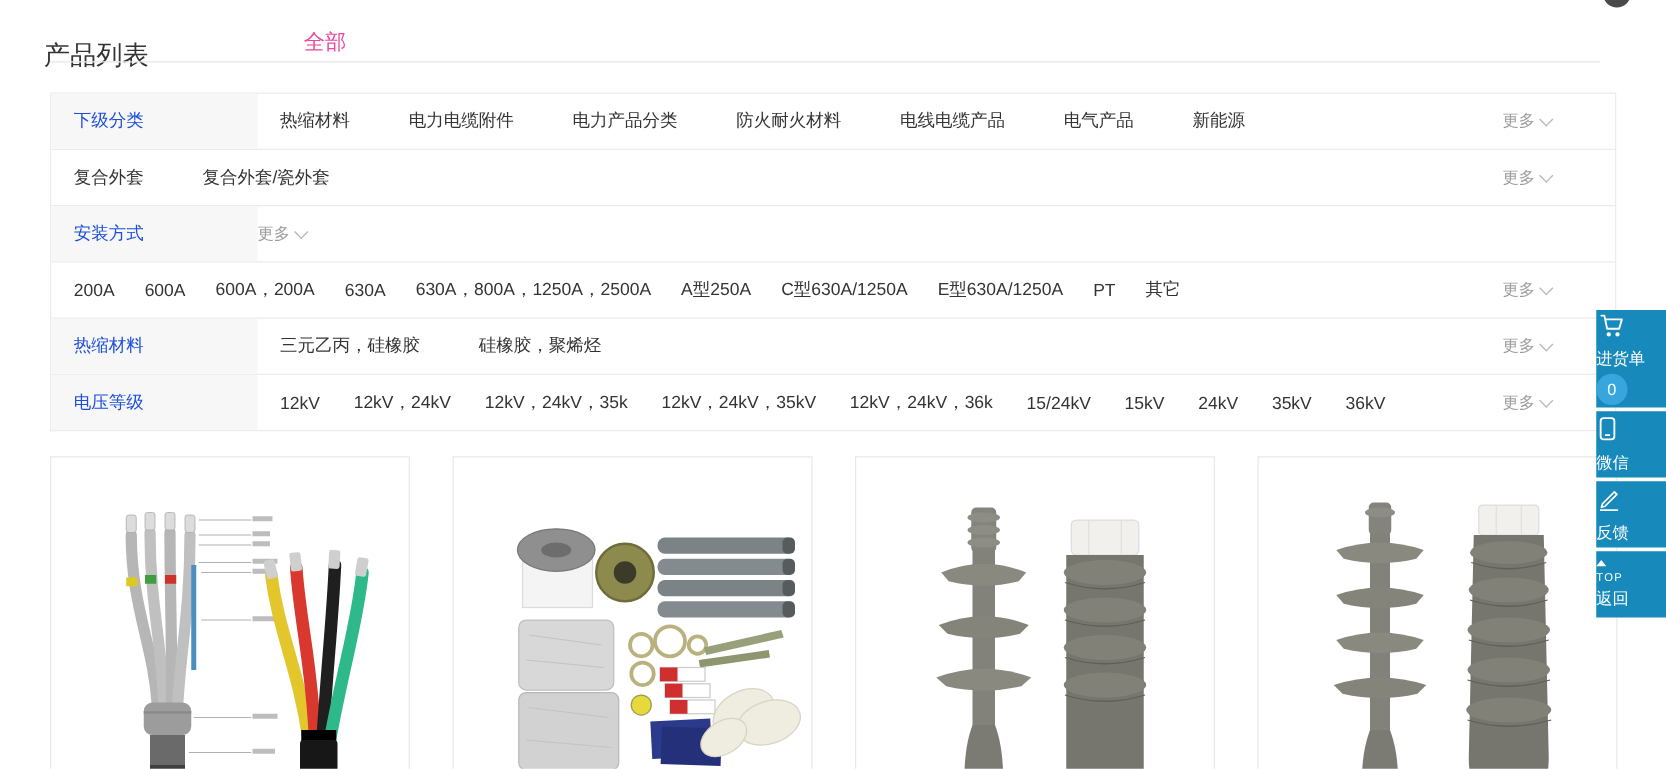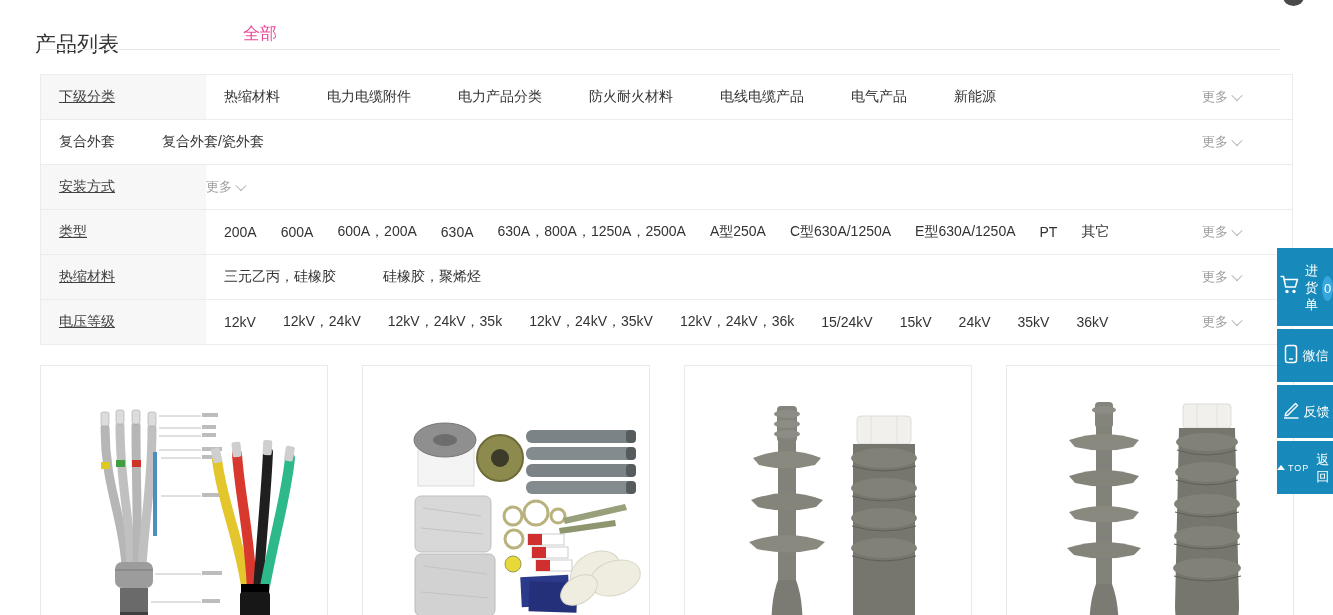--- a/index.html
+++ b/index.html
@@ -10,36 +10,36 @@
   }
   
   .page-title{position:absolute;left:35px;top:30px;font-size:21px;color:#333;font-weight:500;}
   .tab-all{position:absolute;left:243px;top:22px;font-size:17px;color:#ec4899;cursor:pointer;}
   .header-divider{position:absolute;left:40px;top:49px;width:1240px;height:1px;background:#e8e8e8;}
   .avatar-cut{position:absolute;left:1283px;top:-13px;width:21px;height:19px;border-radius:50%;background:#4a4a4a;}
   
   .filter-table{position:absolute;left:40px;top:74px;width:1253px;border:1px solid #ececec;box-sizing:border-box;background:#fff;}
   .frow{display:flex;height:44px;border-bottom:1px solid #ececec;align-items:stretch;}
   .frow:last-child{border-bottom:none;}
-  .flabel{width:165px;flex:0 0 165px;background:#f7f7f7;color:#404040;font-size:14px;
-          display:flex;align-items:center;padding-left:18px;box-sizing:border-box;text-decoration:underline;}
+  .flabel{width:165px;flex:0 0 165px;background:#f7f7f7;color:#1d4ed8;font-size:14px;
+          display:flex;align-items:center;padding-left:18px;box-sizing:border-box;}
   .fopts{flex:1;display:flex;align-items:center;gap:47px;padding-left:18px;font-size:14px;color:#333;overflow:hidden;white-space:nowrap;}
   .fopt{cursor:pointer;}
   .fmore{flex:0 0 72px;display:flex;align-items:center;justify-content:flex-start;padding-right:18px;
          color:#9c9c9c;font-size:13px;cursor:pointer;gap:5px;}
   .chev{width:7px;height:7px;border-right:1px solid #b5b5b5;border-bottom:1px solid #b5b5b5;
         transform:rotate(45deg) translate(-1px,-1px);display:inline-block;}
   
   .cards{position:absolute;left:40px;top:365px;display:flex;gap:34px;}
   .card{width:288px;height:280px;background:#fff;border:1px solid #e9e9e9;box-sizing:border-box;cursor:pointer;overflow:hidden;}
   .card svg{display:block;}
   
   .side-bar{position:absolute;right:0;top:248px;width:56px;z-index:50;}
   .side-btn{background:#1789ba;color:#fff;text-align:center;margin-bottom:3px;cursor:pointer;
-            display:flex;flex-direction:row;align-items:center;justify-content:center;}
+            display:flex;flex-direction:column;align-items:flex-start;justify-content:center;}
   .side-btn .lbl{font-size:13px;line-height:17px;}
   .btn-cart{height:78px;gap:2px;}
   .btn-sm{height:53px;gap:3px;}
   .badge{width:25px;height:25px;border-radius:50%;background:#38a6de;color:#fff;font-size:13px;
          display:flex;align-items:center;justify-content:center;margin-top:2px;}
   .tri-up{width:0;height:0;border-left:4px solid transparent;border-right:4px solid transparent;
           border-bottom:5px solid #fff;margin-bottom:1px;}
   .top-txt{font-size:9px;letter-spacing:1px;line-height:10px;}
 </style>
 </head>
@@ -78,21 +78,20 @@
       </div>
   </div>
   <div class="frow">
     <div class="flabel">安装方式</div>
     <div class="fmore">
         <span>更多</span>
         <span class="chev"></span>
       </div>
   </div>
   <div class="frow">
-    <div class="flabel">类型</div>
     <div class="fopts" style="gap:24px;">
         <span class="fopt">200A</span>
         <span class="fopt">600A</span>
         <span class="fopt">600A，200A</span>
         <span class="fopt">630A</span>
         <span class="fopt">630A，800A，1250A，2500A</span>
         <span class="fopt">A型250A</span>
         <span class="fopt">C型630A/1250A</span>
         <span class="fopt">E型630A/1250A</span>
         <span class="fopt">PT</span>

